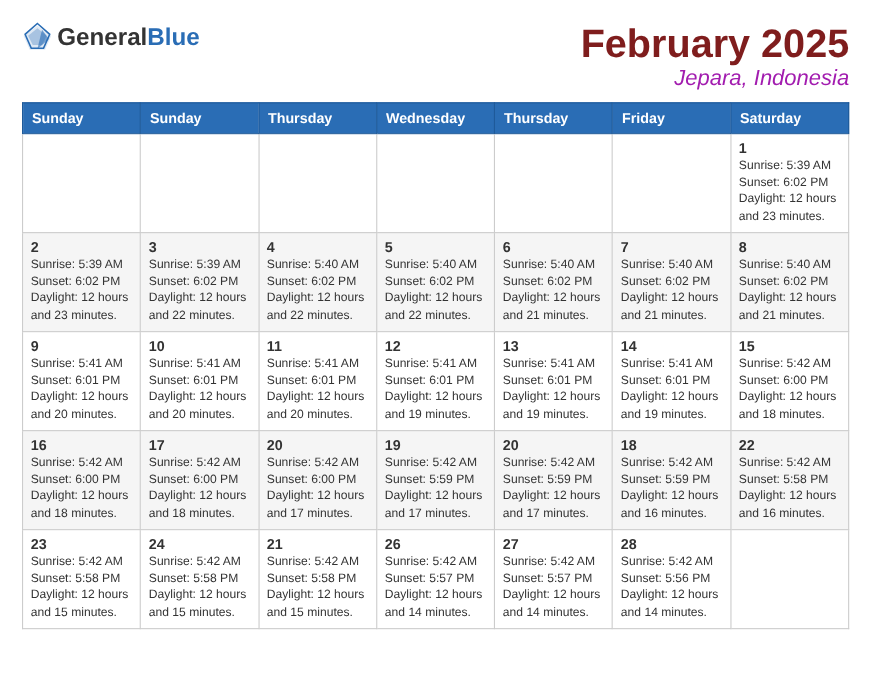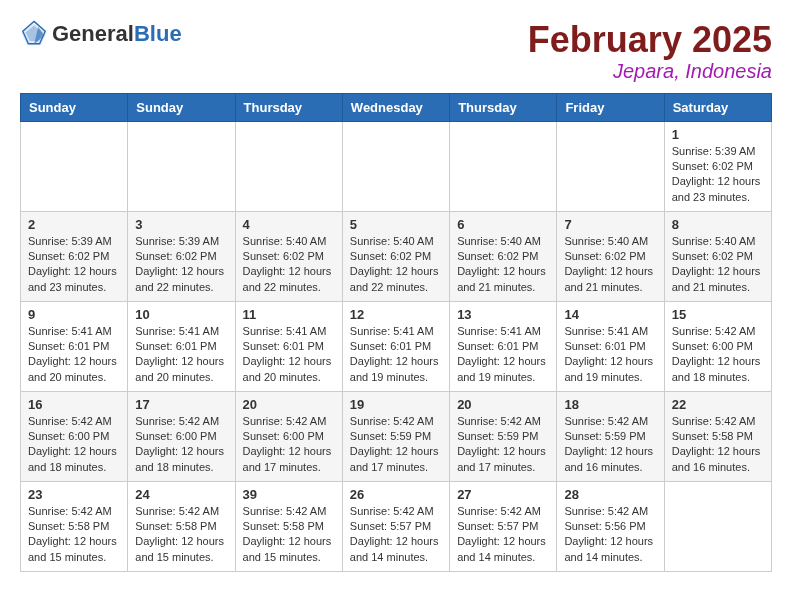--- a/index.html
+++ b/index.html
@@ -303,21 +303,21 @@
 and 15 minutes.</div>
         </td>
         <td>
           <span class="day-number">24</span>
           <div class="day-info">Sunrise: 5:42 AM
 Sunset: 5:58 PM
 Daylight: 12 hours
 and 15 minutes.</div>
         </td>
         <td>
-          <span class="day-number">39</span>
+          <span class="day-number">21</span>
           <div class="day-info">Sunrise: 5:42 AM
 Sunset: 5:58 PM
 Daylight: 12 hours
 and 15 minutes.</div>
         </td>
         <td>
           <span class="day-number">26</span>
           <div class="day-info">Sunrise: 5:42 AM
 Sunset: 5:57 PM
 Daylight: 12 hours

